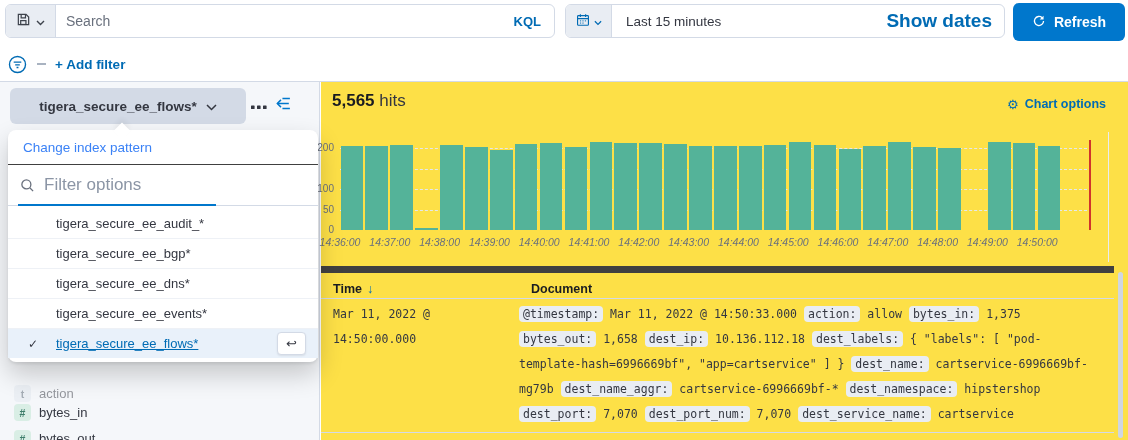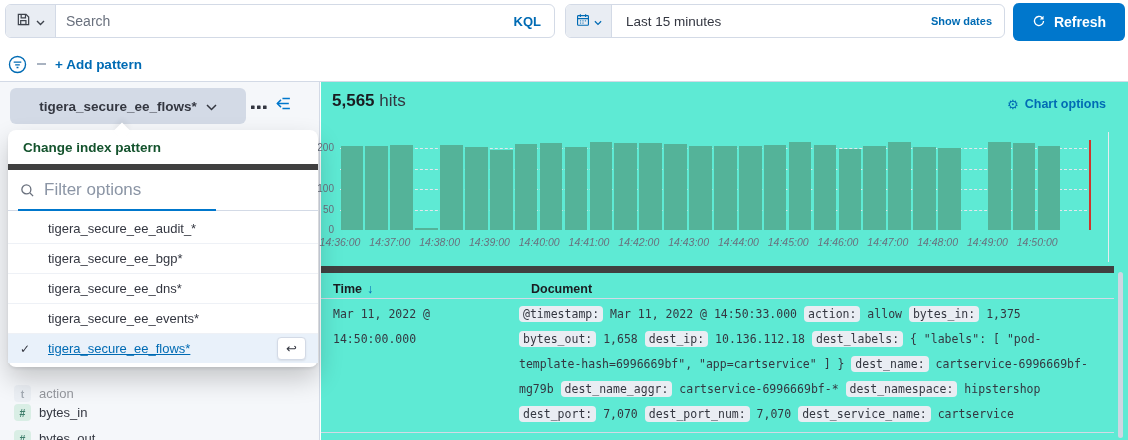--- a/index.html
+++ b/index.html
@@ -16,21 +16,21 @@
   .search-input { flex:1; border:none; outline:none; padding:0 10px; font-size:14px; color:#343741;
     font-family:"Liberation Sans","DejaVu Sans",sans-serif; }
   .search-input::placeholder { color:#69707D; }
   .kql { padding:0 13px; font-size:13px; font-weight:700; color:#006BB4; cursor:pointer; }
 
   .date-group { position:absolute; left:565px; top:4px; width:440px; height:34px; border:1px solid #D3DAE6;
     border-radius:6px; display:flex; align-items:center; background:#fff; overflow:hidden; }
   .cal-btn { width:46px; height:100%; background:#E9EDF3; border:none; border-right:1px solid #D3DAE6;
     display:flex; align-items:center; justify-content:center; gap:4px; cursor:pointer; }
   .time-range-label { margin-left:14px; font-size:13.5px; color:#343741; cursor:pointer; }
-  .show-dates { margin-left:auto; margin-right:12px; font-size:11px; font-weight:600; color:#006BB4;
+  .show-dates { margin-left:auto; margin-right:12px; font-size:19px; font-weight:600; color:#006BB4;
     cursor:pointer; text-decoration:none; }
   .refresh-btn { position:absolute; left:1013px; top:3px; width:112px; height:38px; background:#0077CC;
     border:none; border-radius:6px; color:#fff; font-weight:600; font-size:14px; display:flex;
     align-items:center; justify-content:center; gap:8px; cursor:pointer; }
 
   
   .filterbar { position:absolute; top:48px; left:0; height:32px; width:100%; display:flex;
     align-items:center; padding-left:8px; }
   .dash { width:9px; height:2px; background:#A9B3C1; margin:0 9px 0 10px; }
   .add-filter { font-size:13.5px; font-weight:600; color:#006BB4; cursor:pointer; text-decoration:none; }
@@ -47,21 +47,21 @@
   .collapse-btn { position:absolute; left:275px; top:13px; background:none; border:none; cursor:pointer; }
   .field { position:absolute; left:14px; display:flex; align-items:center; gap:8px; font-size:13px;
     color:#343741; }
   .fbadge { width:17px; height:17px; border-radius:4px; display:flex; align-items:center;
     justify-content:center; font-size:10.5px; font-weight:700; }
   .badge-num { background:#D9EEE5; color:#3E7E6B; }
   .badge-str { background:#E2E8F0; color:#5A6875; }
   .field.dimmed { opacity:.5; }
 
   
-  .main { position:absolute; left:321px; top:82px; width:807px; height:358px; background:#5eead4; }
+  .main { position:absolute; left:321px; top:82px; width:807px; height:358px; background:#fde047; }
   .hits-line { position:absolute; left:11px; top:9px; font-size:17px; color:#343741; }
   .hits-line b { font-weight:700; color:#1a1c21; }
   .chart-options { position:absolute; right:22px; top:15px; display:flex; gap:6px; align-items:center;
     color:#006BB4; font-size:12.5px; font-weight:600; cursor:pointer; text-decoration:none; }
   .gear-icon { font-size:13px; line-height:1; }
   .panel-edge { position:absolute; left:787px; top:50px; width:1px; height:130px; background:#E9EBF0; }
 
   #chart { position:absolute; left:0; top:52px; width:793px; height:112px; }
   .bar { position:absolute; background:#54B399; }
   .gridline { position:absolute; height:0; border-top:1px dashed #E3E7ED; }
@@ -87,30 +87,30 @@
     color:#343741; line-height:25px; white-space:pre-wrap; overflow-wrap:break-word; }
   .pill { background:#E9EDF3; border-radius:4px; padding:1px 4px; }
   .scrollbar { position:absolute; right:5px; top:190px; height:166px; width:5px; background:#CFD6E2;
     border-radius:3px; }
 
   
   .popover { position:absolute; left:8px; top:130px; width:310px; background:#fff; border-radius:8px;
     box-shadow:0 12px 26px rgba(0,0,0,.2), 0 2px 3px rgba(0,0,0,.08); z-index:30; padding-bottom:4px; }
   .pop-arrow { position:absolute; top:-5px; left:108px; width:12px; height:12px; background:#fff;
     transform:rotate(45deg); box-shadow:-3px -3px 5px rgba(0,0,0,.05); }
-  .pop-title { padding:10px 15px 9px; font-size:13.5px; font-weight:700; color:#14532d;
-    border-bottom:6px solid #404040; }
+  .pop-title { padding:10px 15px 9px; font-size:13.5px; font-weight:400; color:#3b82f6;
+    border-bottom:1px solid #404040; }
   .pop-search { position:relative; height:41px; border-bottom:1px solid #D3DAE6; display:flex;
     align-items:center; padding:0 12px; }
   .pop-search input { border:none; outline:none; flex:1; font-size:17px; color:#343741; margin-left:9px;
     font-family:"Liberation Sans","DejaVu Sans",sans-serif; }
   .pop-search input::placeholder { color:#8B95A5; }
   .pop-underline { position:absolute; left:10px; bottom:-1px; width:198px; height:2px; background:#0077CC; }
   #pop-options { padding-top:2px; }
-  .opt { height:30px; display:flex; align-items:center; padding:0 12px 0 12px; font-size:13px;
+  .opt { height:30px; display:flex; align-items:center; padding:0 12px 0 20px; font-size:13px;
     color:#343741; cursor:pointer; }
   .opt + .opt { border-top:1px solid #EEF1F6; }
   .chk { width:22px; font-size:12px; color:#343741; }
   .optlab { margin-left:6px; }
   .opt.sel { background:#E9F1FA; }
   .opt.sel .optlab { color:#006BB4; text-decoration:underline; }
   .ret { margin-left:auto; border:1px solid #D3DAE6; background:#fff; border-radius:4px; font-size:13px;
     color:#343741; padding:0 8px; height:23px; line-height:21px; box-shadow:0 1px 2px rgba(0,0,0,.08); }
 </style>
 </head>
@@ -170,21 +170,21 @@
   </div>
 
   <div class="filterbar">
     <span style="cursor:pointer;display:flex;">
       <svg width="19" height="19" viewBox="0 0 18 18" fill="none" stroke="#006BB4" stroke-width="1.3">
         <circle cx="9" cy="9" r="7.6"></circle>
         <path d="M5.4 6.8h7.2M6.8 9.3h4.4M8.1 11.8h1.8"></path>
       </svg>
     </span>
     <span class="dash"></span>
-    <a class="add-filter">+ Add pattern</a>
+    <a class="add-filter">+ Add filter</a>
   </div>
   <div class="top-divider"></div>
 
   <div class="sidebar">
     <button class="index-btn">
       <span>tigera_secure_ee_flows*</span>
       <span>
         <svg width="11" height="7" viewBox="0 0 11 7" fill="none" stroke="#343741" stroke-width="1.5">
           <polyline points="1,1 5.5,5.5 10,1"></polyline>
         </svg>

